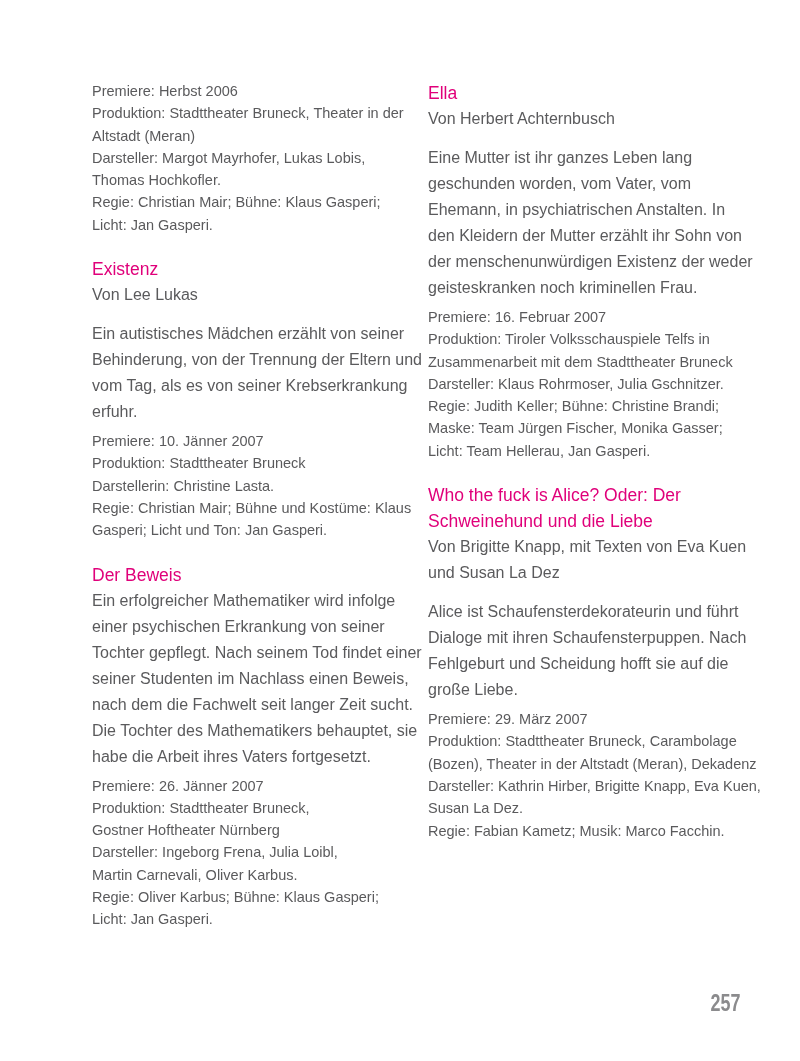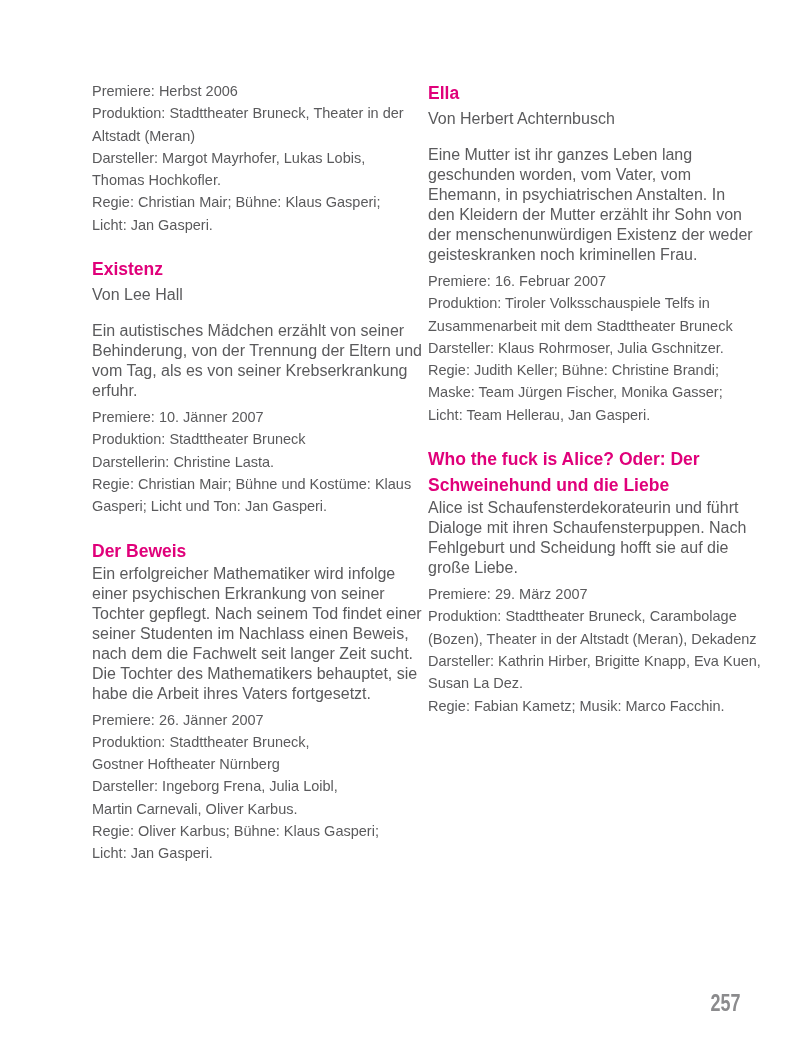--- a/index.html
+++ b/index.html
@@ -25,36 +25,36 @@
     top: 80px;
     left: 92px;
     display: grid;
     grid-template-columns: 336px 334px;
   }
   .column { min-width: 0; }
   .section { margin: 0 0 20px 0; }
   .title {
     margin: 0;
     font-size: 17.5px;
-    font-weight: 700;
+    font-weight: 400;
     line-height: 26px;
     color: var(--accent, #e0007a);
     white-space: pre;
   }
   .author {
     margin: 0 0 13px 0;
     font-size: 16px;
     line-height: 26px;
     color: var(--text, #5a5a5c);
     white-space: pre;
   }
   .synopsis {
     margin: 0 0 5px 0;
     font-size: 16px;
-    line-height: 20px;
+    line-height: 26px;
     color: var(--text, #5a5a5c);
     white-space: pre;
   }
   .credits {
     margin: 0;
     font-size: 14.5px;
     line-height: 22.3px;
     color: var(--text, #5a5a5c);
     white-space: pre;
   }
@@ -79,21 +79,21 @@
           <p class="credits">Premiere: Herbst 2006
 Produktion: Stadttheater Bruneck, Theater in der
 Altstadt (Meran)
 Darsteller: Margot Mayrhofer, Lukas Lobis,
 Thomas Hochkofler.
 Regie: Christian Mair; Bühne: Klaus Gasperi;
 Licht: Jan Gasperi.</p>
         </section>
         <section class="section">
           <h2 class="title">Existenz</h2>
-          <div class="author">Von Lee Hall</div>
+          <div class="author">Von Lee Lukas</div>
           <p class="synopsis">Ein autistisches Mädchen erzählt von seiner
 Behinderung, von der Trennung der Eltern und
 vom Tag, als es von seiner Krebserkrankung
 erfuhr.</p>
           <p class="credits">Premiere: 10. Jänner 2007
 Produktion: Stadttheater Bruneck
 Darstellerin: Christine Lasta.
 Regie: Christian Mair; Bühne und Kostüme: Klaus
 Gasperi; Licht und Ton: Jan Gasperi.</p>
         </section>
@@ -129,20 +129,22 @@
 Produktion: Tiroler Volksschauspiele Telfs in
 Zusammenarbeit mit dem Stadttheater Bruneck
 Darsteller: Klaus Rohrmoser, Julia Gschnitzer.
 Regie: Judith Keller; Bühne: Christine Brandi;
 Maske: Team Jürgen Fischer, Monika Gasser;
 Licht: Team Hellerau, Jan Gasperi.</p>
         </section>
         <section class="section">
           <h2 class="title">Who the fuck is Alice? Oder: Der
 Schweinehund und die Liebe</h2>
+          <div class="author">Von Brigitte Knapp, mit Texten von Eva Kuen
+und Susan La Dez</div>
           <p class="synopsis">Alice ist Schaufensterdekorateurin und führt
 Dialoge mit ihren Schaufensterpuppen. Nach
 Fehlgeburt und Scheidung hofft sie auf die
 große Liebe.</p>
           <p class="credits">Premiere: 29. März 2007
 Produktion: Stadttheater Bruneck, Carambolage
 (Bozen), Theater in der Altstadt (Meran), Dekadenz
 Darsteller: Kathrin Hirber, Brigitte Knapp, Eva Kuen,
 Susan La Dez.
 Regie: Fabian Kametz; Musik: Marco Facchin.</p>

